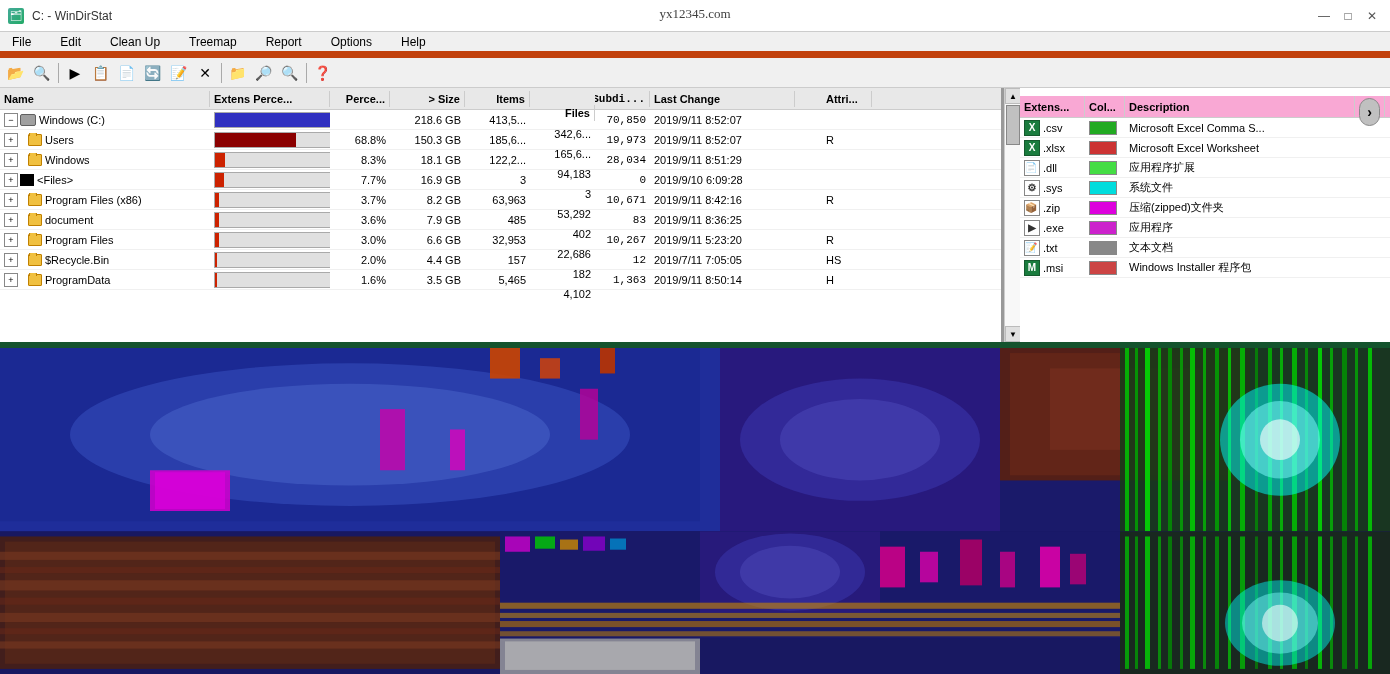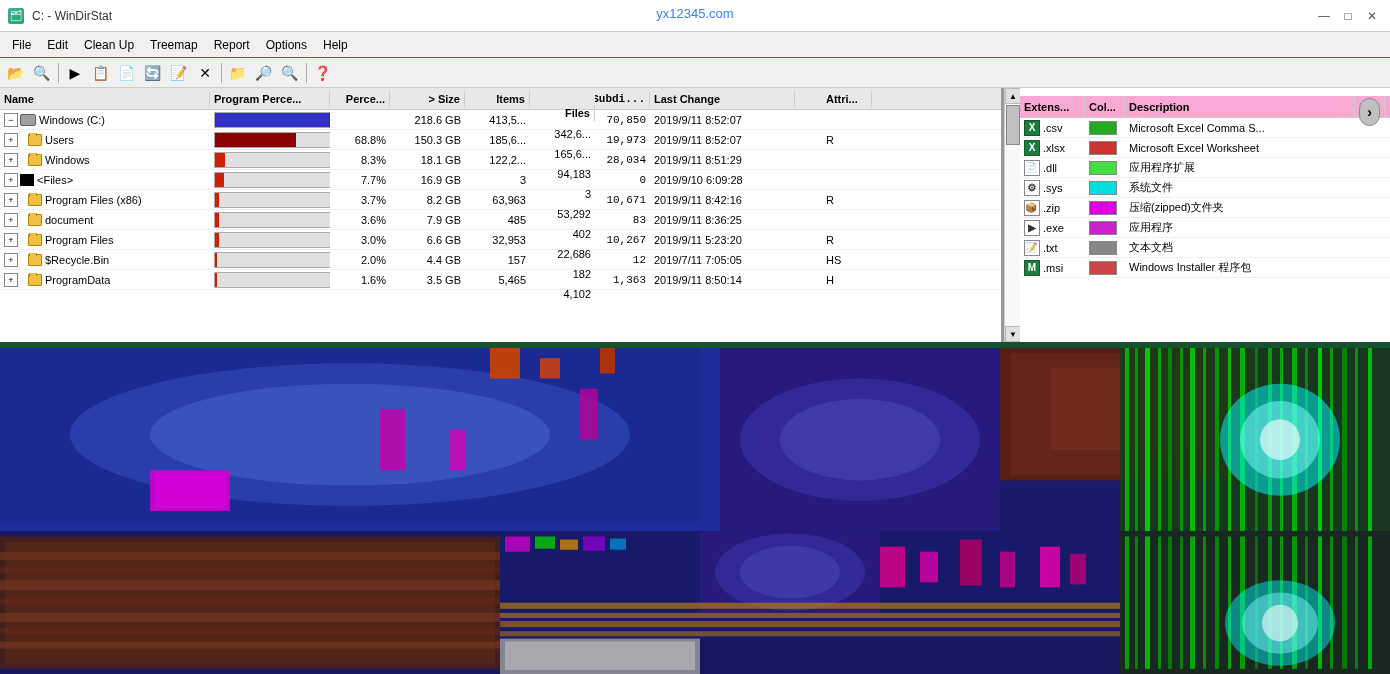--- a/index.html
+++ b/index.html
@@ -42,34 +42,35 @@
       cursor: pointer; font-size: 12px; color: #555;
     }
 
     
     .watermark {
       position: absolute;
       top: 6px;
       left: 50%;
       transform: translateX(-50%);
       font-size: 13px;
-      color: #3b82f6;
+      color: #404040;
       pointer-events: none;
       z-index: 100;
+      font-family: Liberation Serif, serif;
     }
 
     
     .menu-bar {
       background: #f0f0f0;
       display: flex;
       align-items: center;
       padding: 2px 4px;
-      border-bottom: 1px solid #c2410c;
+      border-bottom: 7px solid #c2410c;
       height: 26px;
-      gap: 0;
+      gap: 13px;
     }
     .menu-item {
       padding: 2px 8px;
       cursor: pointer;
       border-radius: 2px;
       font-size: 12px;
     }
 
     
     .toolbar {
@@ -370,21 +371,21 @@
 </div>
 
 <div class="main-content">
 
   <div class="top-pane">
 
     <div class="file-tree">
 
       <div class="tree-header">
         <div class="tree-header-cell col-name">Name</div>
-        <div class="tree-header-cell col-subtree">Program Perce...</div>
+        <div class="tree-header-cell col-subtree">Extens Perce...</div>
         <div class="tree-header-cell col-perce">Perce...</div>
         <div class="tree-header-cell col-size">&gt; Size</div>
         <div class="tree-header-cell col-items">Items</div>
         <div class="tree-header-cell col-files">Files</div>
         <div class="tree-header-cell col-subdi">Subdi...</div>
         <div class="tree-header-cell col-lastchange">Last Change</div>
         <div class="tree-header-cell col-attri">Attri...</div>
       </div>
 
       <div class="tree-body" id="tree-body">

